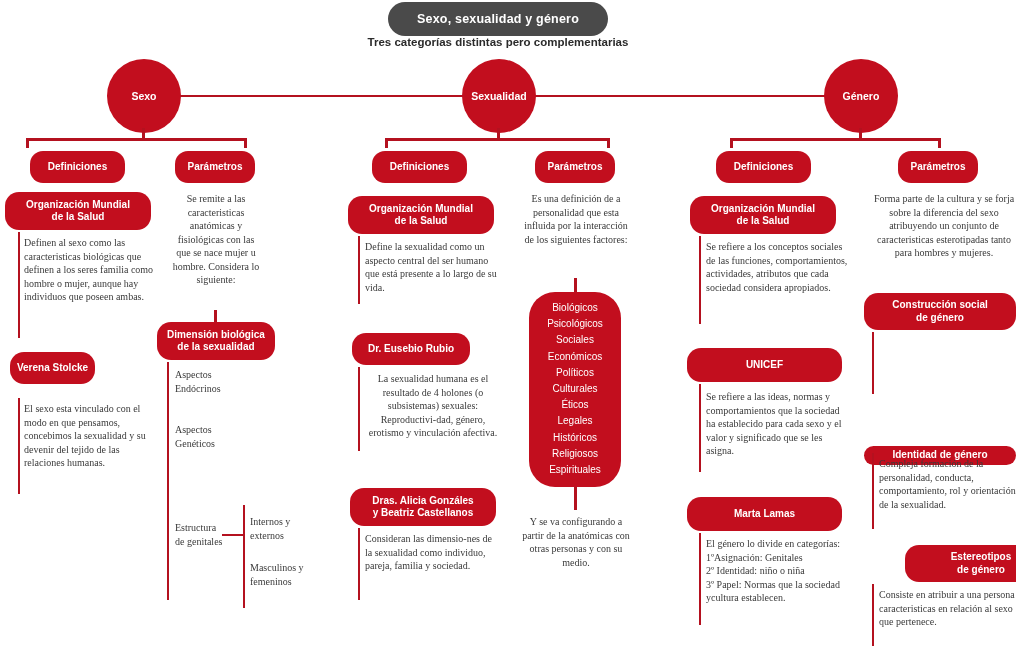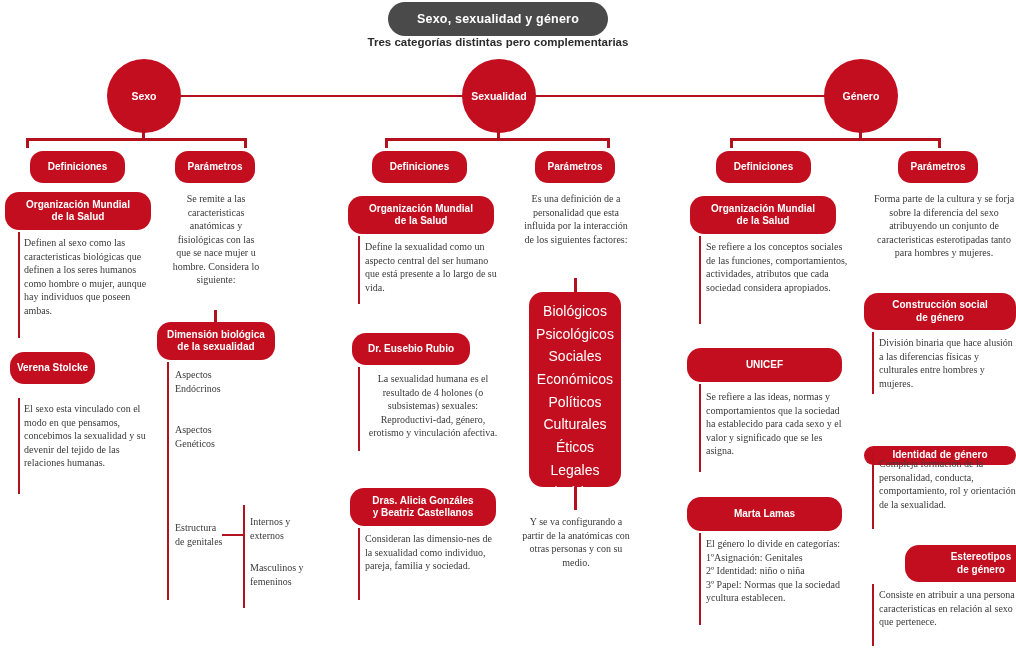--- a/index.html
+++ b/index.html
@@ -49,22 +49,22 @@
   .rule{position:absolute;width:2px;background:#b4111f;}
   .txt{
     position:absolute;font-size:10px;line-height:1.35;color:#3a3a3a;
     box-sizing:border-box;
     font-family:Liberation Serif, serif;
   }
   .txt.center{text-align:center;}
   .txt.left{text-align:left;}
   
   .factorbox{
-    position:absolute;background:#c20e1e;border-radius:14px;
-    color:#ffffff;text-align:center;font-size:14px;line-height:1.62;
+    position:absolute;background:#c20e1e;border-radius:26px;
+    color:#ffffff;text-align:center;font-size:10px;line-height:1.62;
     padding:8px 6px;box-sizing:border-box;
   }
   .factorbox div{white-space:nowrap;}
 </style>
 </head>
 <body>
 
 <div class="canvas">
 
   <div class="title-pill">
@@ -100,21 +100,21 @@
 
   <div class="pill" style="left:30px;top:151px;width:95px;height:32px;">
     <span>Definiciones</span>
   </div>
 
   <div class="pill lvl2" style="left:5px;top:192px;width:146px;height:38px;">
     <span class="ml" style="white-space: pre-line;">Organización Mundial
 de la Salud</span>
   </div>
   <div class="rule" style="left:18px;top:232px;height:106px;"></div>
-  <div class="txt left" style="left:24px;top:236px;width:132px;">Definen al sexo como las caracteristicas biológicas que definen a los seres humanos como hombre o mujer, aunque hay individuos que poseen ambas.</div>
+  <div class="txt left" style="left:24px;top:236px;width:132px;">Definen al sexo como las caracteristicas biológicas que definen a los seres familia como hombre o mujer, aunque hay individuos que poseen ambas.</div>
 
   <div class="pill lvl2" style="left:10px;top:352px;width:85px;height:32px;">
     <span>Verena Stolcke</span>
   </div>
   <div class="rule" style="left:18px;top:398px;height:96px;"></div>
   <div class="txt left" style="left:24px;top:402px;width:132px;">El sexo esta vinculado con el modo en que pensamos, concebimos la sexualidad y su devenir del tejido de las relaciones humanas.</div>
 
   <div class="pill" style="left:175px;top:151px;width:80px;height:32px;">
     <span>Parámetros</span>
   </div>
@@ -217,21 +217,20 @@
   <div class="pill" style="left:898px;top:151px;width:80px;height:32px;">
     <span>Parámetros</span>
   </div>
   <div class="txt center" style="left:872px;top:192px;width:144px;">Forma parte de la cultura y se forja sobre la diferencia del sexo atribuyendo un conjunto de caracteristicas esterotipadas tanto para hombres y mujeres.</div>
 
   <div class="pill lvl2" style="left:864px;top:293px;width:152px;height:37px;">
     <span style="white-space: pre-line;">Construcción social
 de género</span>
   </div>
   <div class="rule" style="left:872px;top:332px;height:62px;"></div>
-  <div class="txt left" style="left:879px;top:336px;width:137px;">División binaria que hace alusión a las diferencias físicas y culturales entre hombres y mujeres.</div>
 
   <div class="pill lvl2" style="left:864px;top:418px;width:152px;height:19px;margin-top:28px;">
     <span>Identidad de género</span>
   </div>
   <div class="rule" style="left:872px;top:453px;height:76px;"></div>
   <div class="txt left" style="left:879px;top:457px;width:137px;">Compleja formación de la personalidad, conducta, comportamiento, rol y orientación de la sexualidad.</div>
 
   <div class="pill lvl2" style="left:864px;top:545px;width:152px;height:37px;margin-left:41px;">
     <span style="white-space: pre-line;">Estereotipos
 de género</span>

